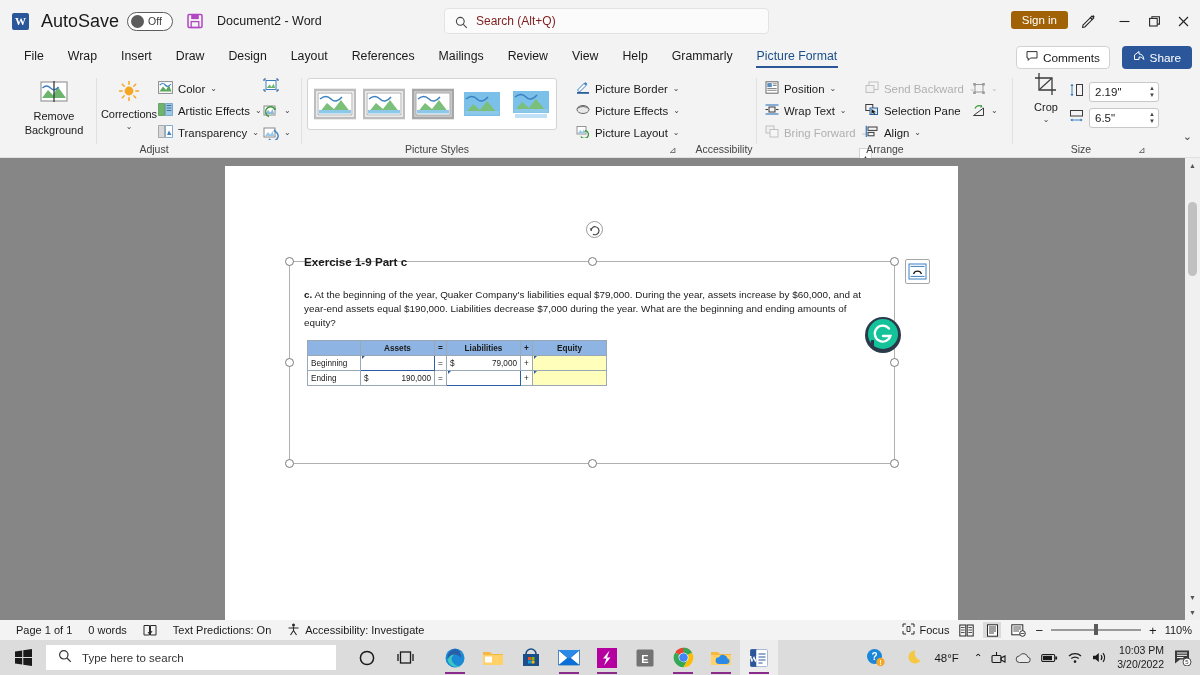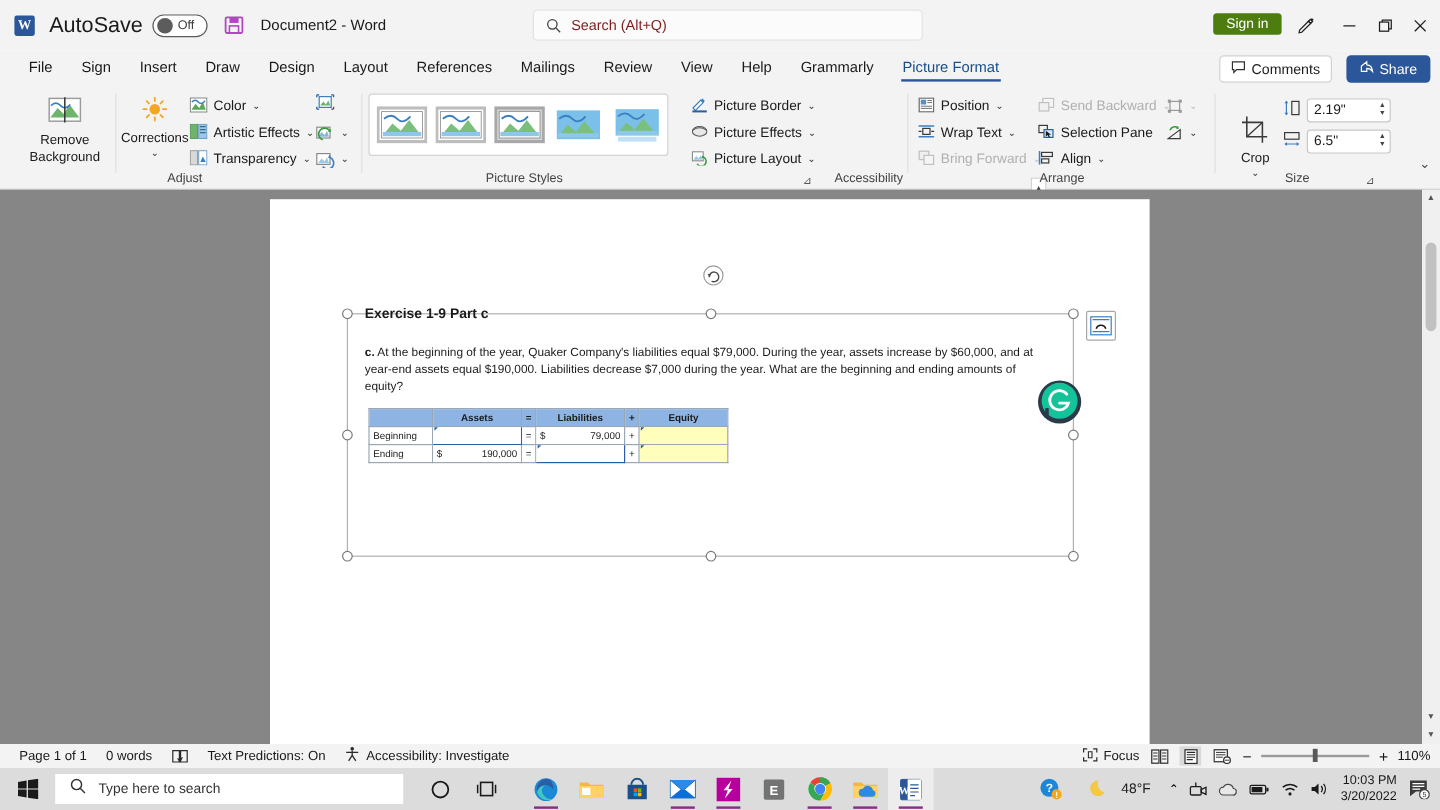--- a/index.html
+++ b/index.html
@@ -42,21 +42,21 @@
   .searchbox {
     position: absolute; left: 444px; top: 8px; width: 325px; height: 26px;
     background: #fbfbfb; border: 1px solid #e3e3e3; border-radius: 4px;
     display: flex; align-items: center; padding-left: 10px;
   }
   .searchbox .mag { width: 13px; height: 13px; }
   .searchbox .sr-text { font-size: 12px; color: #7f1d1d; margin-left: 8px; }
 
   .signin-btn {
     position: absolute; right: 132px; top: 11px;
-    background: #4d7c0f; color: #fff; font-size: 11.5px;
+    background: #a16207; color: #fff; font-size: 11.5px;
     padding: 3px 11px; border-radius: 3px;
   }
   .tb-icon {
     position: absolute; top: 10px; width: 24px; height: 22px;
     display: flex; align-items: center; justify-content: center;
     color: #202020;
   }
   #pen-icon { right: 100px; }
   #min-icon { right: 64px; font-size: 15px; }
   #max-icon { right: 34px; font-size: 13px; }
@@ -335,21 +335,21 @@
     <div class="tb-icon" id="close-icon">
       <svg width="13" height="13" viewBox="0 0 13 13">
         <line x1="2" y1="2" x2="11" y2="11" stroke="#202020" stroke-width="1.1"></line>
         <line x1="11" y1="2" x2="2" y2="11" stroke="#202020" stroke-width="1.1"></line>
       </svg>
     </div>
   </div>
 
   <div class="tabstrip">
     <div class="tab">File</div>
-    <div class="tab">Sign</div>
+    <div class="tab">Wrap</div>
     <div class="tab">Insert</div>
     <div class="tab">Draw</div>
     <div class="tab">Design</div>
     <div class="tab">Layout</div>
     <div class="tab">References</div>
     <div class="tab">Mailings</div>
     <div class="tab">Review</div>
     <div class="tab">View</div>
     <div class="tab">Help</div>
     <div class="tab">Grammarly</div>
@@ -673,21 +673,21 @@
         </svg>
         <span class="chev">⌄</span>
       </div>
 
       <div class="group-label" style="left:0; width:250px;">Arrange</div>
     </div>
 
     <div class="grp-sep" style="left:1012px; top:8px;"></div>
 
     <div class="group" style="left:1016px; width:150px;">
-      <div class="btn-big" style="position:absolute; left:10px; top:24px; width:40px;">
+      <div class="btn-big" style="position:absolute; left:10px; top:0; width:40px;">
         <span class="ic">
           <svg width="26" height="25" viewBox="0 0 26 25">
             <path d="M6 1 V18 H23" fill="none" stroke="#3a3a3a" stroke-width="1.3"></path>
             <path d="M2 6 H19 V23" fill="none" stroke="#3a3a3a" stroke-width="1.3"></path>
             <line x1="6.5" y1="17.5" x2="18.5" y2="6.5" stroke="#3a3a3a" stroke-width="1.1"></line>
           </svg>
         </span>
         <span>Crop</span>
         <span class="chev">⌄</span>
       </div>

